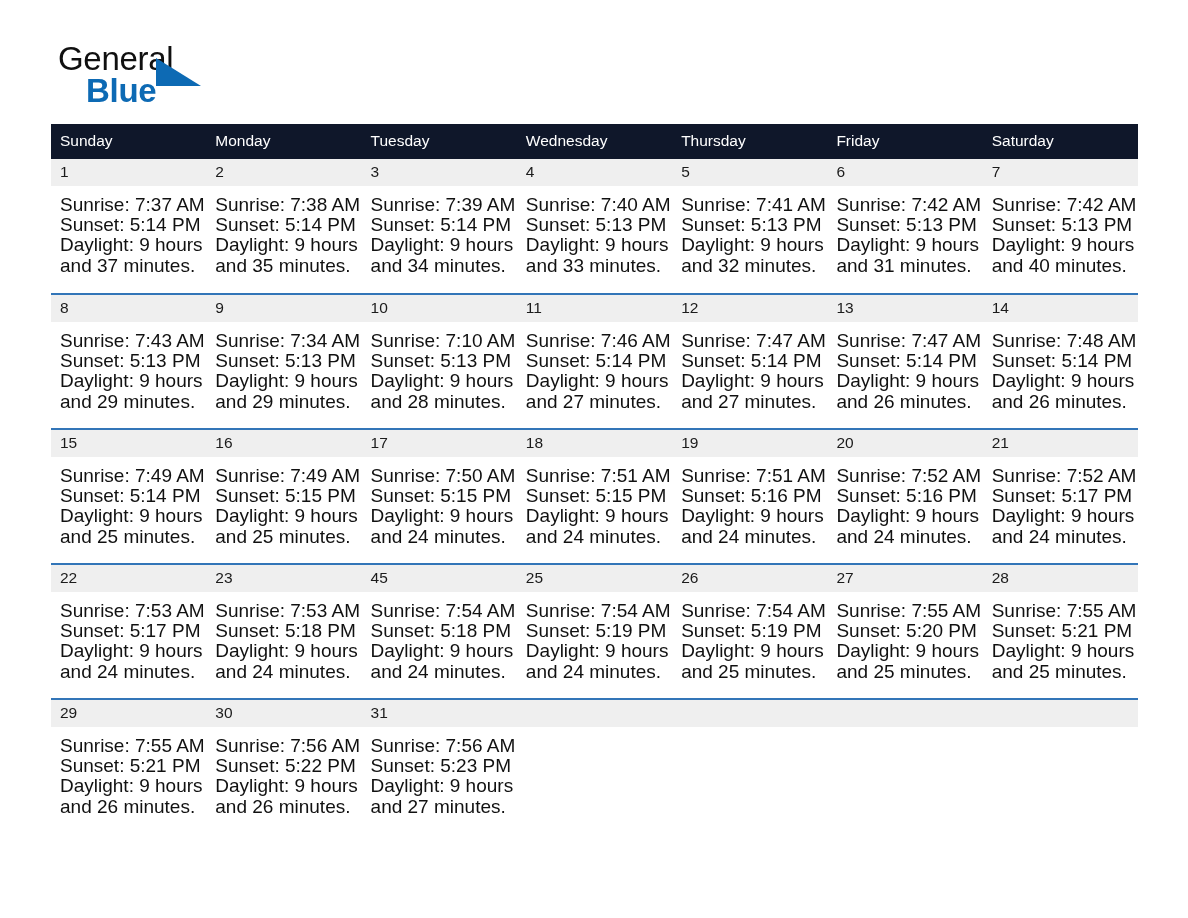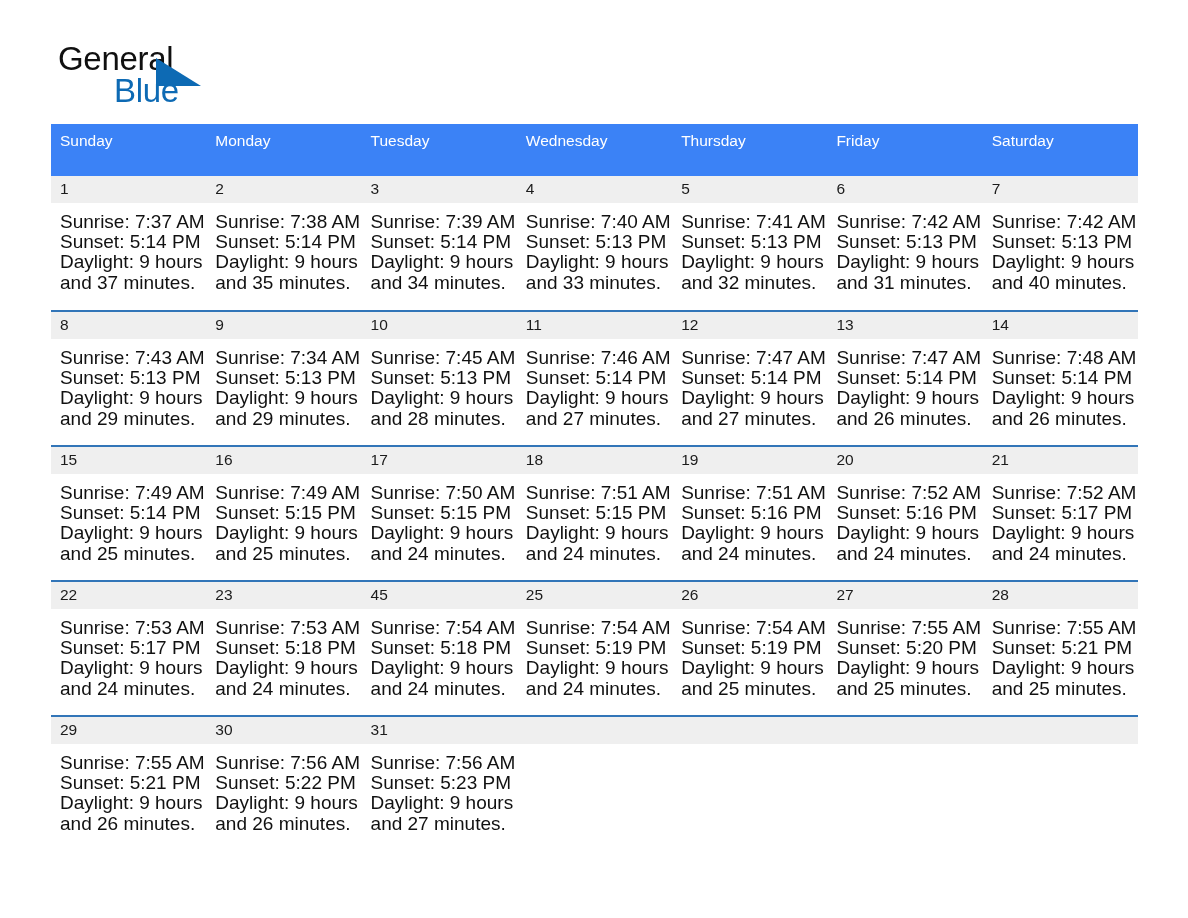--- a/index.html
+++ b/index.html
@@ -44,26 +44,26 @@
     position: absolute;
     left: 98px;
     top: 16px;
     width: 0;
     height: 0;
     border-left: 45px solid #0d6ab4;
     border-top: 28px solid transparent;
   }
   .logo-blue {
     position: absolute;
-    left: 56px;
+    left: 28px;
     top: 32px;
     font-size: 33px;
     color: #0d6ab4;
     letter-spacing: -0.3px;
-    font-weight: 400;
+    font-weight: 700;
   }
   .titles {
     text-align: right;
     padding-top: 2px;
   }
   .title-main {
     font-size: 43px;
     color: #101010;
     font-weight: 400;
     line-height: 1.1;
@@ -78,26 +78,26 @@
   }
 
   
   .calendar {
     margin: 12px 50px 0 51px;
     width: 1087px;
     border-collapse: collapse;
     table-layout: fixed;
   }
   .calendar th {
-    background: #3b82f6;
+    background: #0f172a;
     color: #ffffff;
     font-weight: 400;
     font-size: 15.5px;
     text-align: left;
-    padding: 8px 0 26px 9px;
+    padding: 8px 0 9px 9px;
     height: 32px;
     border: none;
   }
   .weekrow > td {
     vertical-align: top;
     padding: 0;
     border-top: 2px solid #3275b8;
     height: 135px;
   }
   .weekrow.first > td {
@@ -229,21 +229,21 @@
             <div class="cellbody">
               <div>Sunrise: 7:34 AM</div>
               <div>Sunset: 5:13 PM</div>
               <div>Daylight: 9 hours</div>
               <div>and 29 minutes.</div>
             </div>
           </td>
           <td>
             <div class="daynum">10</div>
             <div class="cellbody">
-              <div>Sunrise: 7:45 AM</div>
+              <div>Sunrise: 7:10 AM</div>
               <div>Sunset: 5:13 PM</div>
               <div>Daylight: 9 hours</div>
               <div>and 28 minutes.</div>
             </div>
           </td>
           <td>
             <div class="daynum">11</div>
             <div class="cellbody">
               <div>Sunrise: 7:46 AM</div>
               <div>Sunset: 5:14 PM</div>

